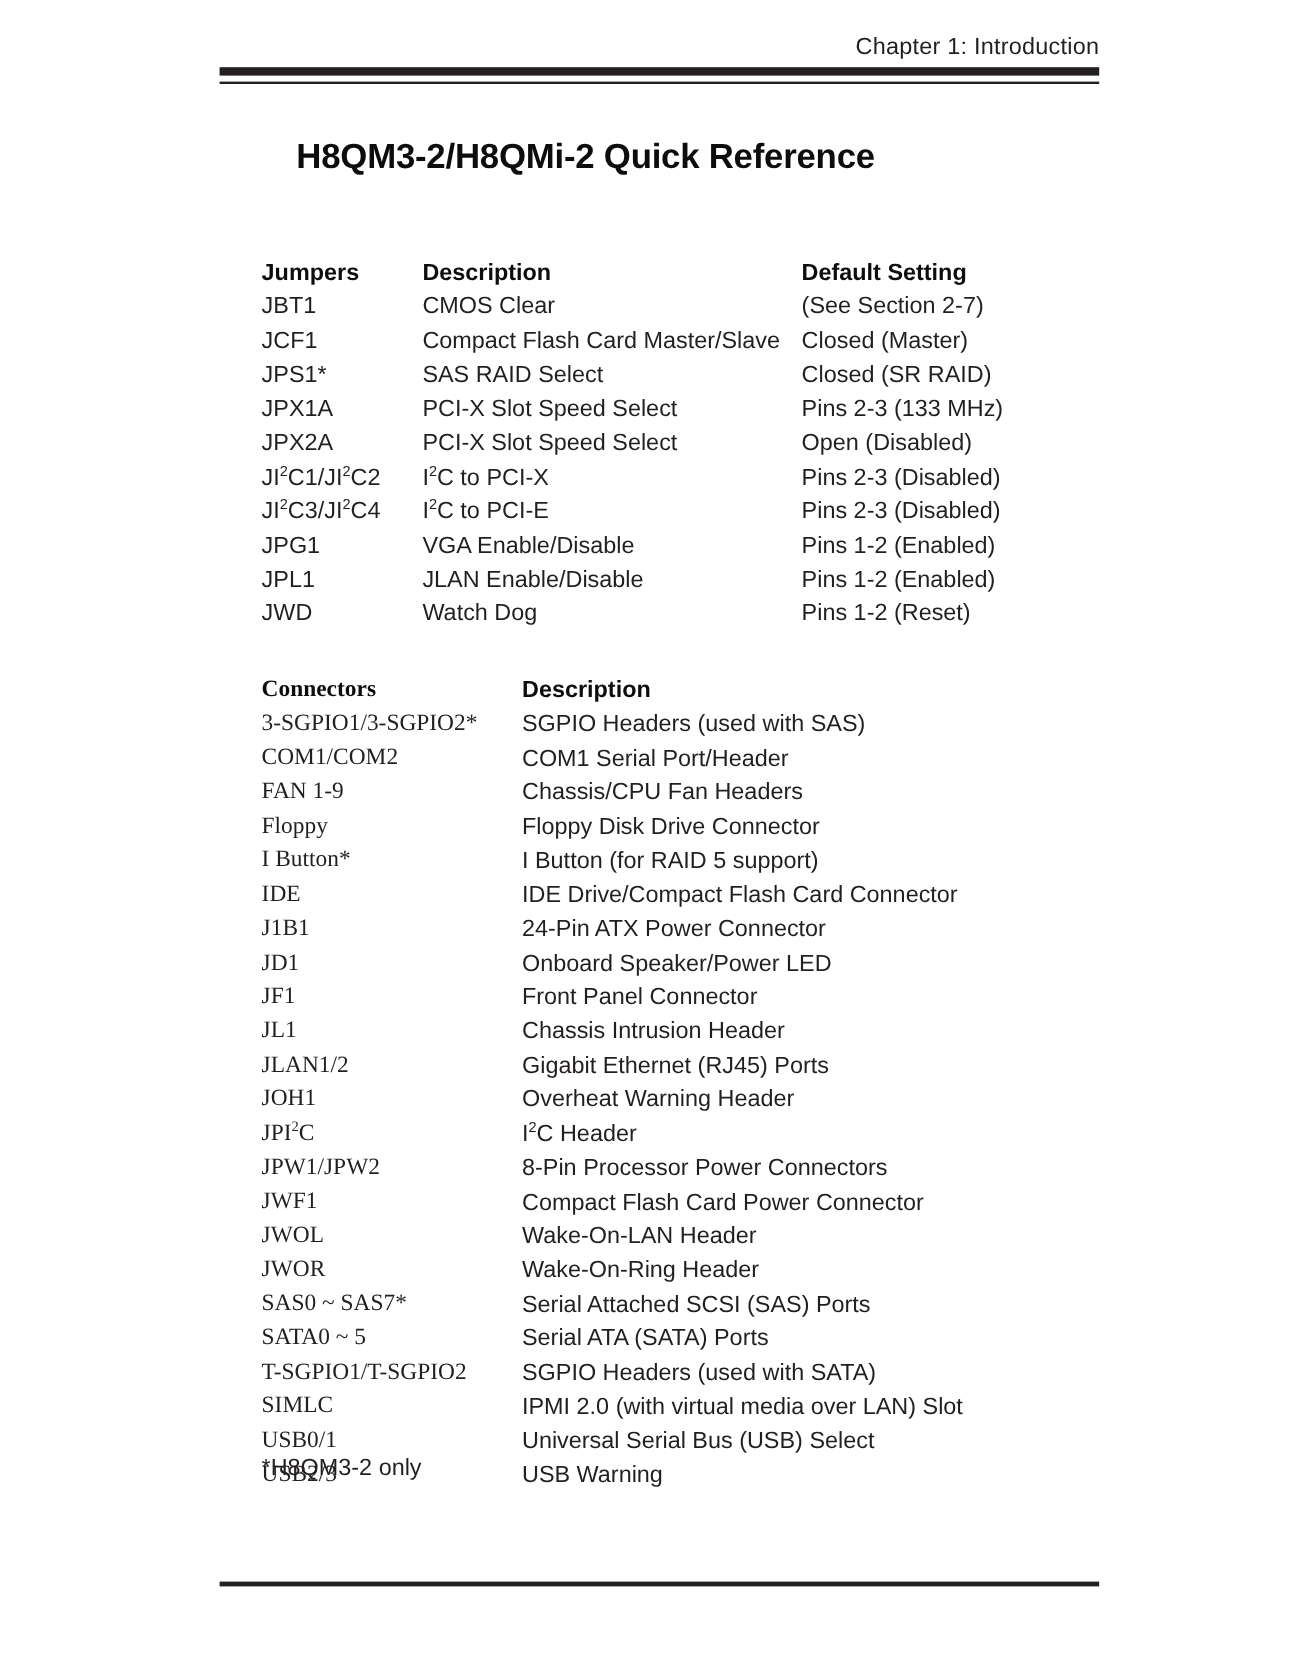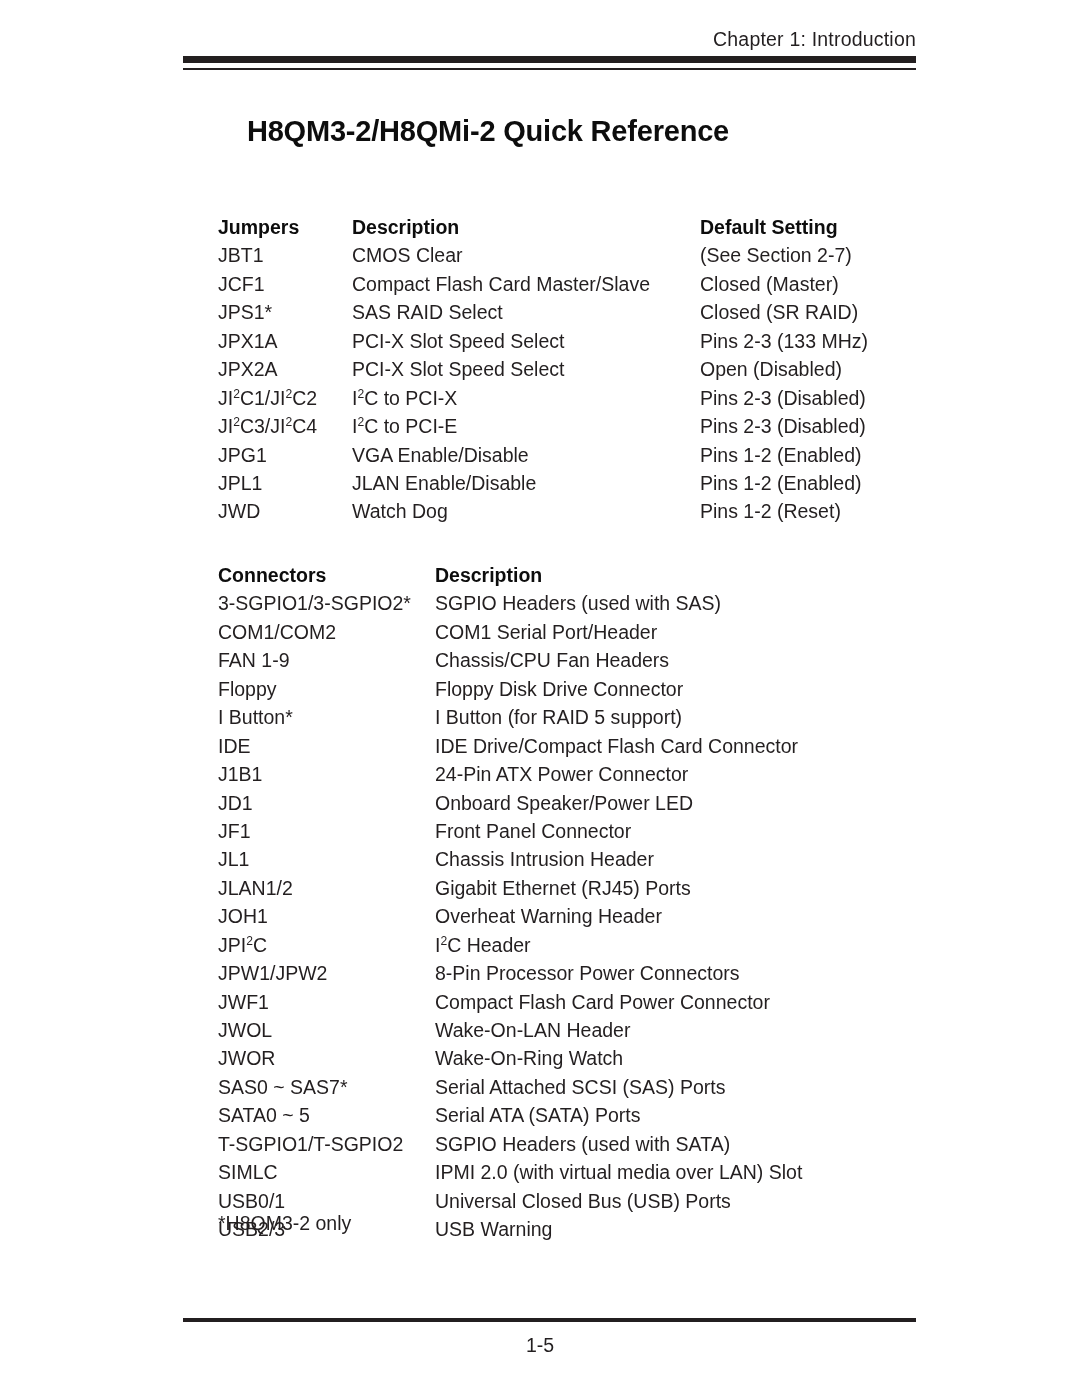--- a/index.html
+++ b/index.html
@@ -87,24 +87,24 @@
     white-space: nowrap;
   }
   .row.head .cell {
     font-weight: bold;
     color: #0d0d0d;
   }
 
   
   .jumpers .c0 { left: 0px; }
   .jumpers .c1 { left: 134px; }
-  .jumpers .c2 { left: 482px; }
-
-  
-  .connectors .c0 { left: 0px; }
+  .jumpers .c2 { left: 450px; }
+
+  
+  .connectors .c0 { left: 0px; font-family: Liberation Serif, serif; }
   .connectors .c1 { left: 217px; }
 
   sup {
     font-size: 0.62em;
     vertical-align: super;
     line-height: 0;
   }
 
   
   .footnote {
@@ -268,47 +268,46 @@
       <div class="row">
         <div class="cell c0">JWF1</div>
         <div class="cell c1">Compact Flash Card Power Connector</div>
       </div>
       <div class="row">
         <div class="cell c0">JWOL</div>
         <div class="cell c1">Wake-On-LAN Header</div>
       </div>
       <div class="row">
         <div class="cell c0">JWOR</div>
-        <div class="cell c1">Wake-On-Ring Watch</div>
+        <div class="cell c1">Wake-On-Ring Header</div>
       </div>
       <div class="row">
         <div class="cell c0">SAS0 ~ SAS7*</div>
         <div class="cell c1">Serial Attached SCSI (SAS) Ports</div>
       </div>
       <div class="row">
         <div class="cell c0">SATA0 ~ 5</div>
         <div class="cell c1">Serial ATA (SATA) Ports</div>
       </div>
       <div class="row">
         <div class="cell c0">T-SGPIO1/T-SGPIO2</div>
         <div class="cell c1">SGPIO Headers (used with SATA)</div>
       </div>
       <div class="row">
         <div class="cell c0">SIMLC</div>
         <div class="cell c1">IPMI 2.0 (with virtual media over LAN) Slot</div>
       </div>
       <div class="row">
         <div class="cell c0">USB0/1</div>
-        <div class="cell c1">Universal Closed Bus (USB) Ports</div>
+        <div class="cell c1">Universal Serial Bus (USB) Select</div>
       </div>
       <div class="row">
         <div class="cell c0">USB2/3</div>
         <div class="cell c1">USB Warning</div>
       </div>
     </div>
 
   <div class="footnote">*H8QM3-2 only</div>
 
   <div class="footer-rule"></div>
 
-  <div class="folio">1-5</div>
 
 </div>
 
 </body></html>

